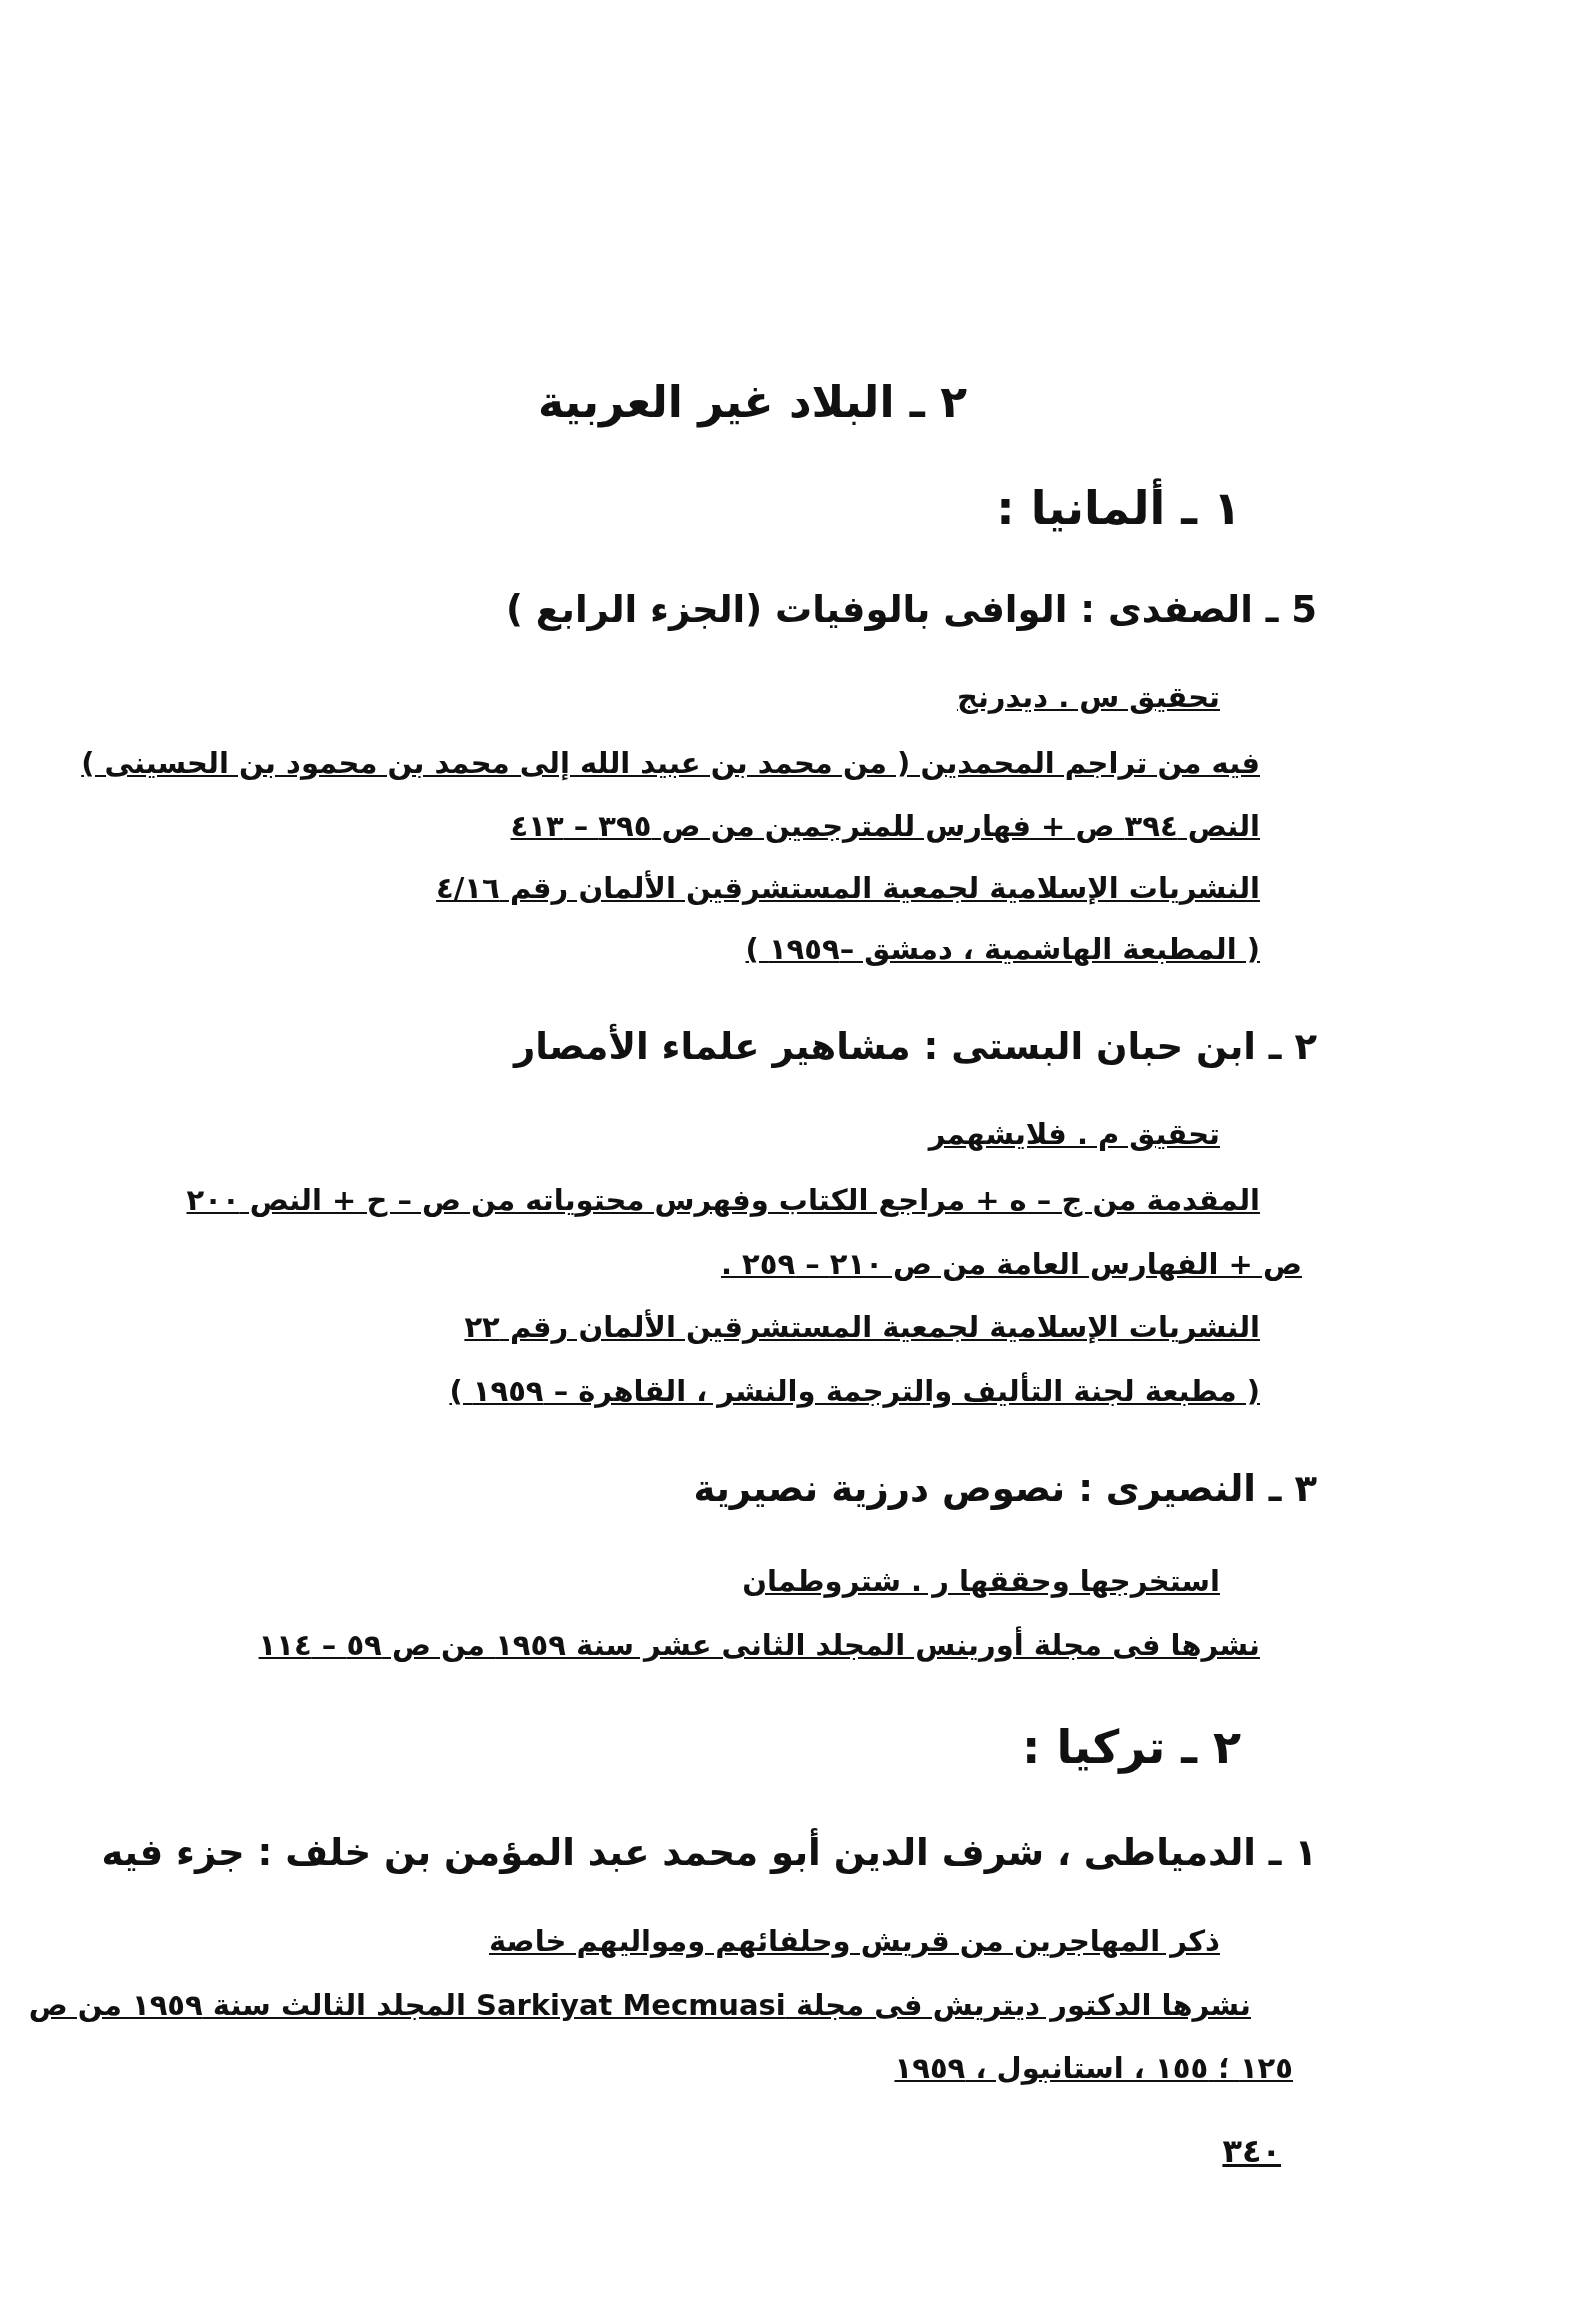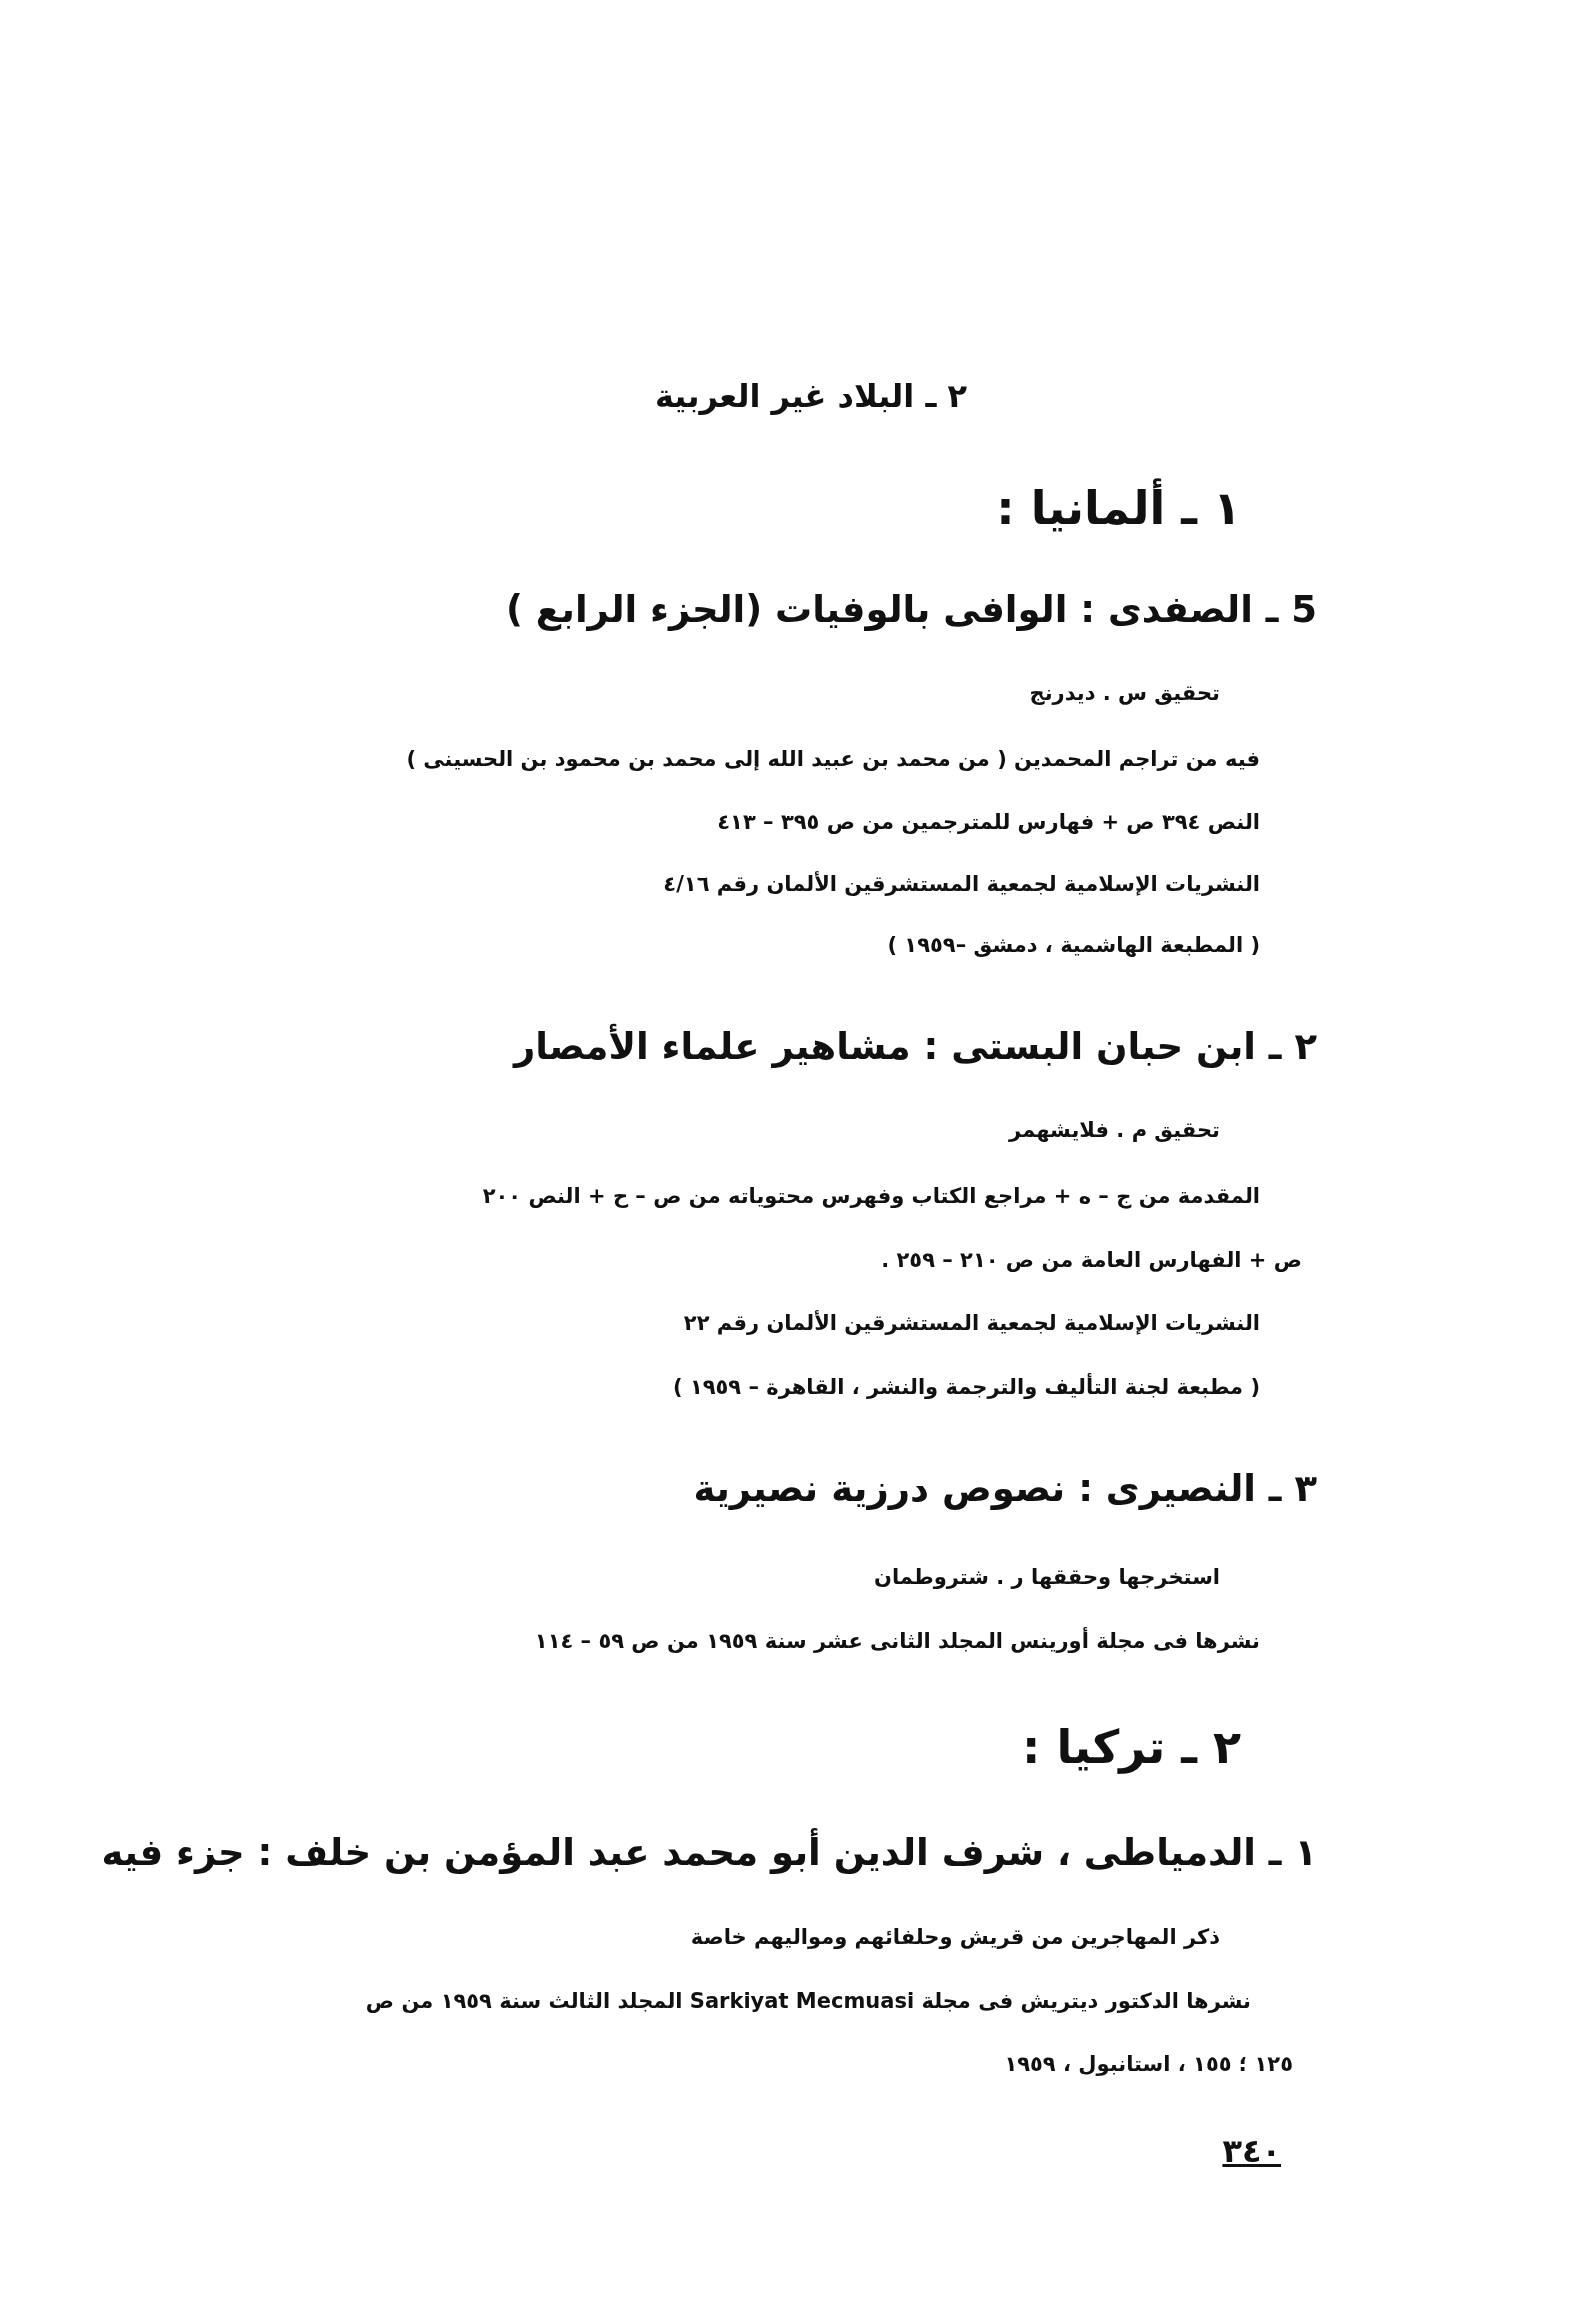--- a/index.html
+++ b/index.html
@@ -4,24 +4,24 @@
 <style>
   html, body { margin: 0; padding: 0; background: #ffffff; }
   body {
     width: 1573px; height: 2319px; position: relative; overflow: hidden;
     font-family: "DejaVu Sans", sans-serif; color: #111111;
   }
   .line {
     position: absolute; white-space: nowrap; direction: rtl;
     line-height: 1; font-weight: bold;
   }
-  .title { font-size: 32px; }
+  .title { font-size: 44px; }
   .country { font-size: 46px; }
   .item-title { font-size: 37px; }
-  .body-line { font-size: 21px; }
+  .body-line { font-size: 29px; text-decoration: underline; }
   .page-num { font-size: 32px; text-decoration: underline; }
 </style>
 </head>
 <body>
 
 <div class="line title" style="top:380px; right:606px;">٢ ـ البلاد غير العربية</div>
 
 <div class="line country" style="top:485px; right:332px;">١ ـ ألمانيا :</div>
 
 <div class="line item-title" style="top:591px; right:256px;">5 ـ الصفدى : الوافى بالوفيات (الجزء الرابع )</div>

